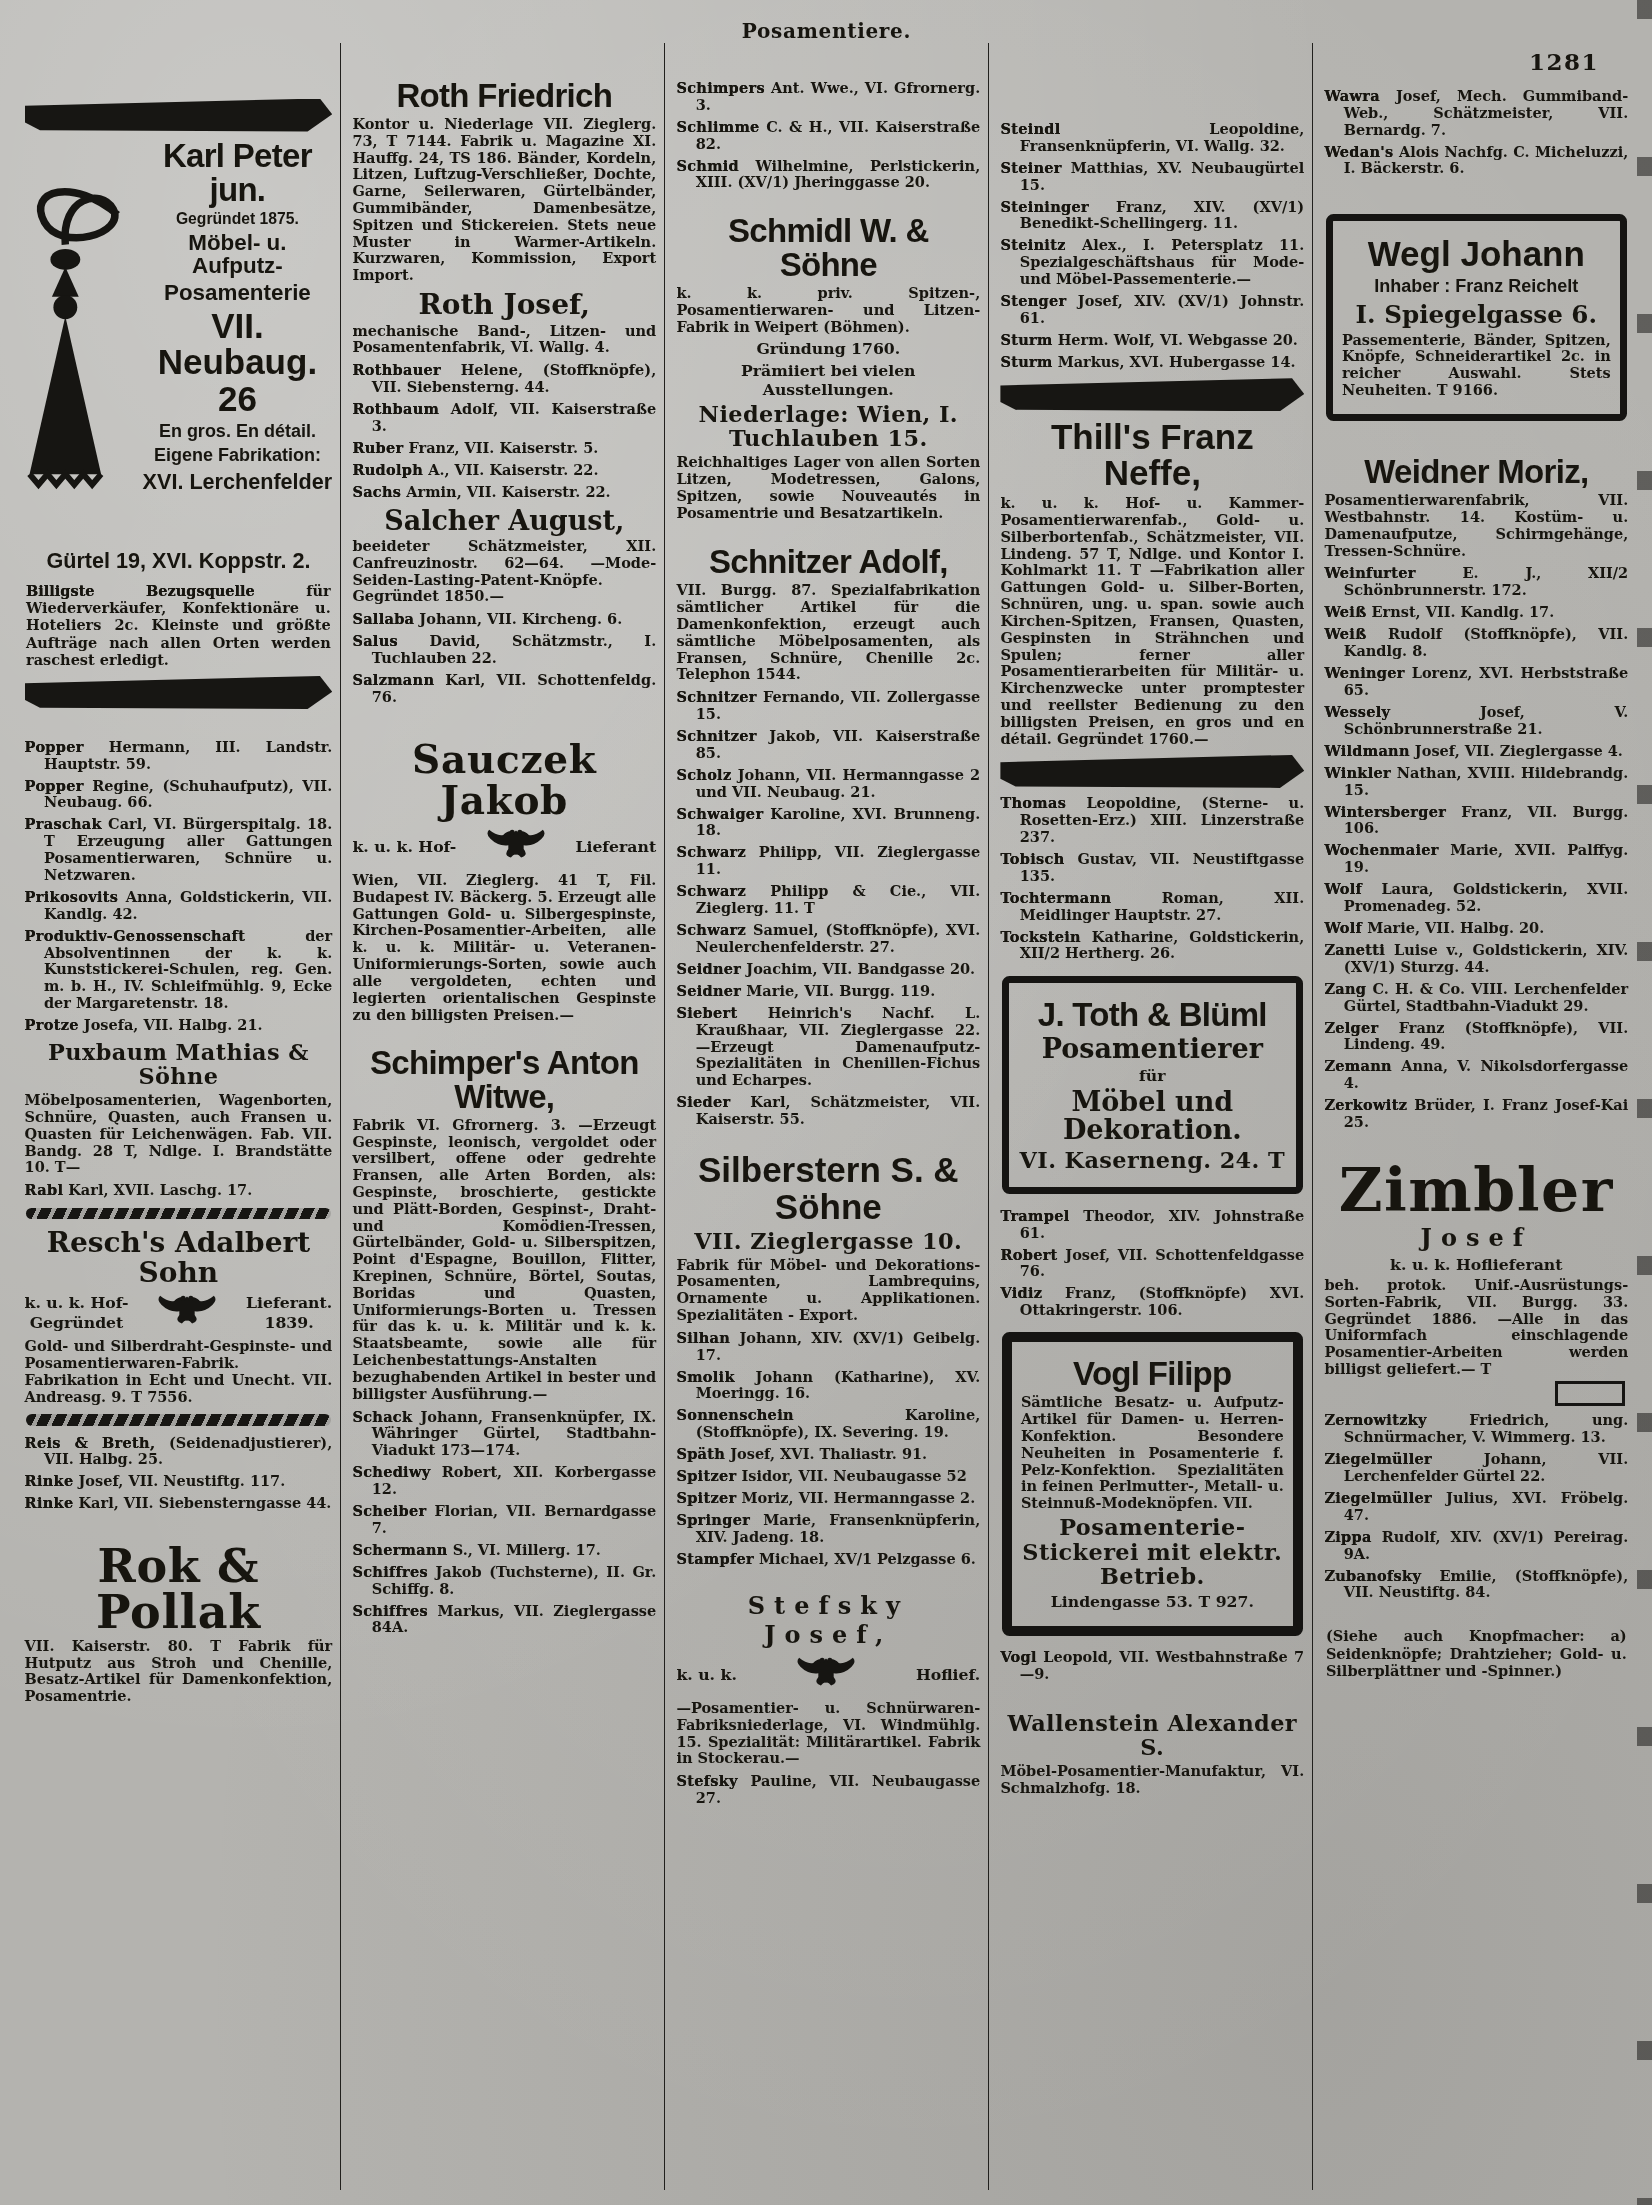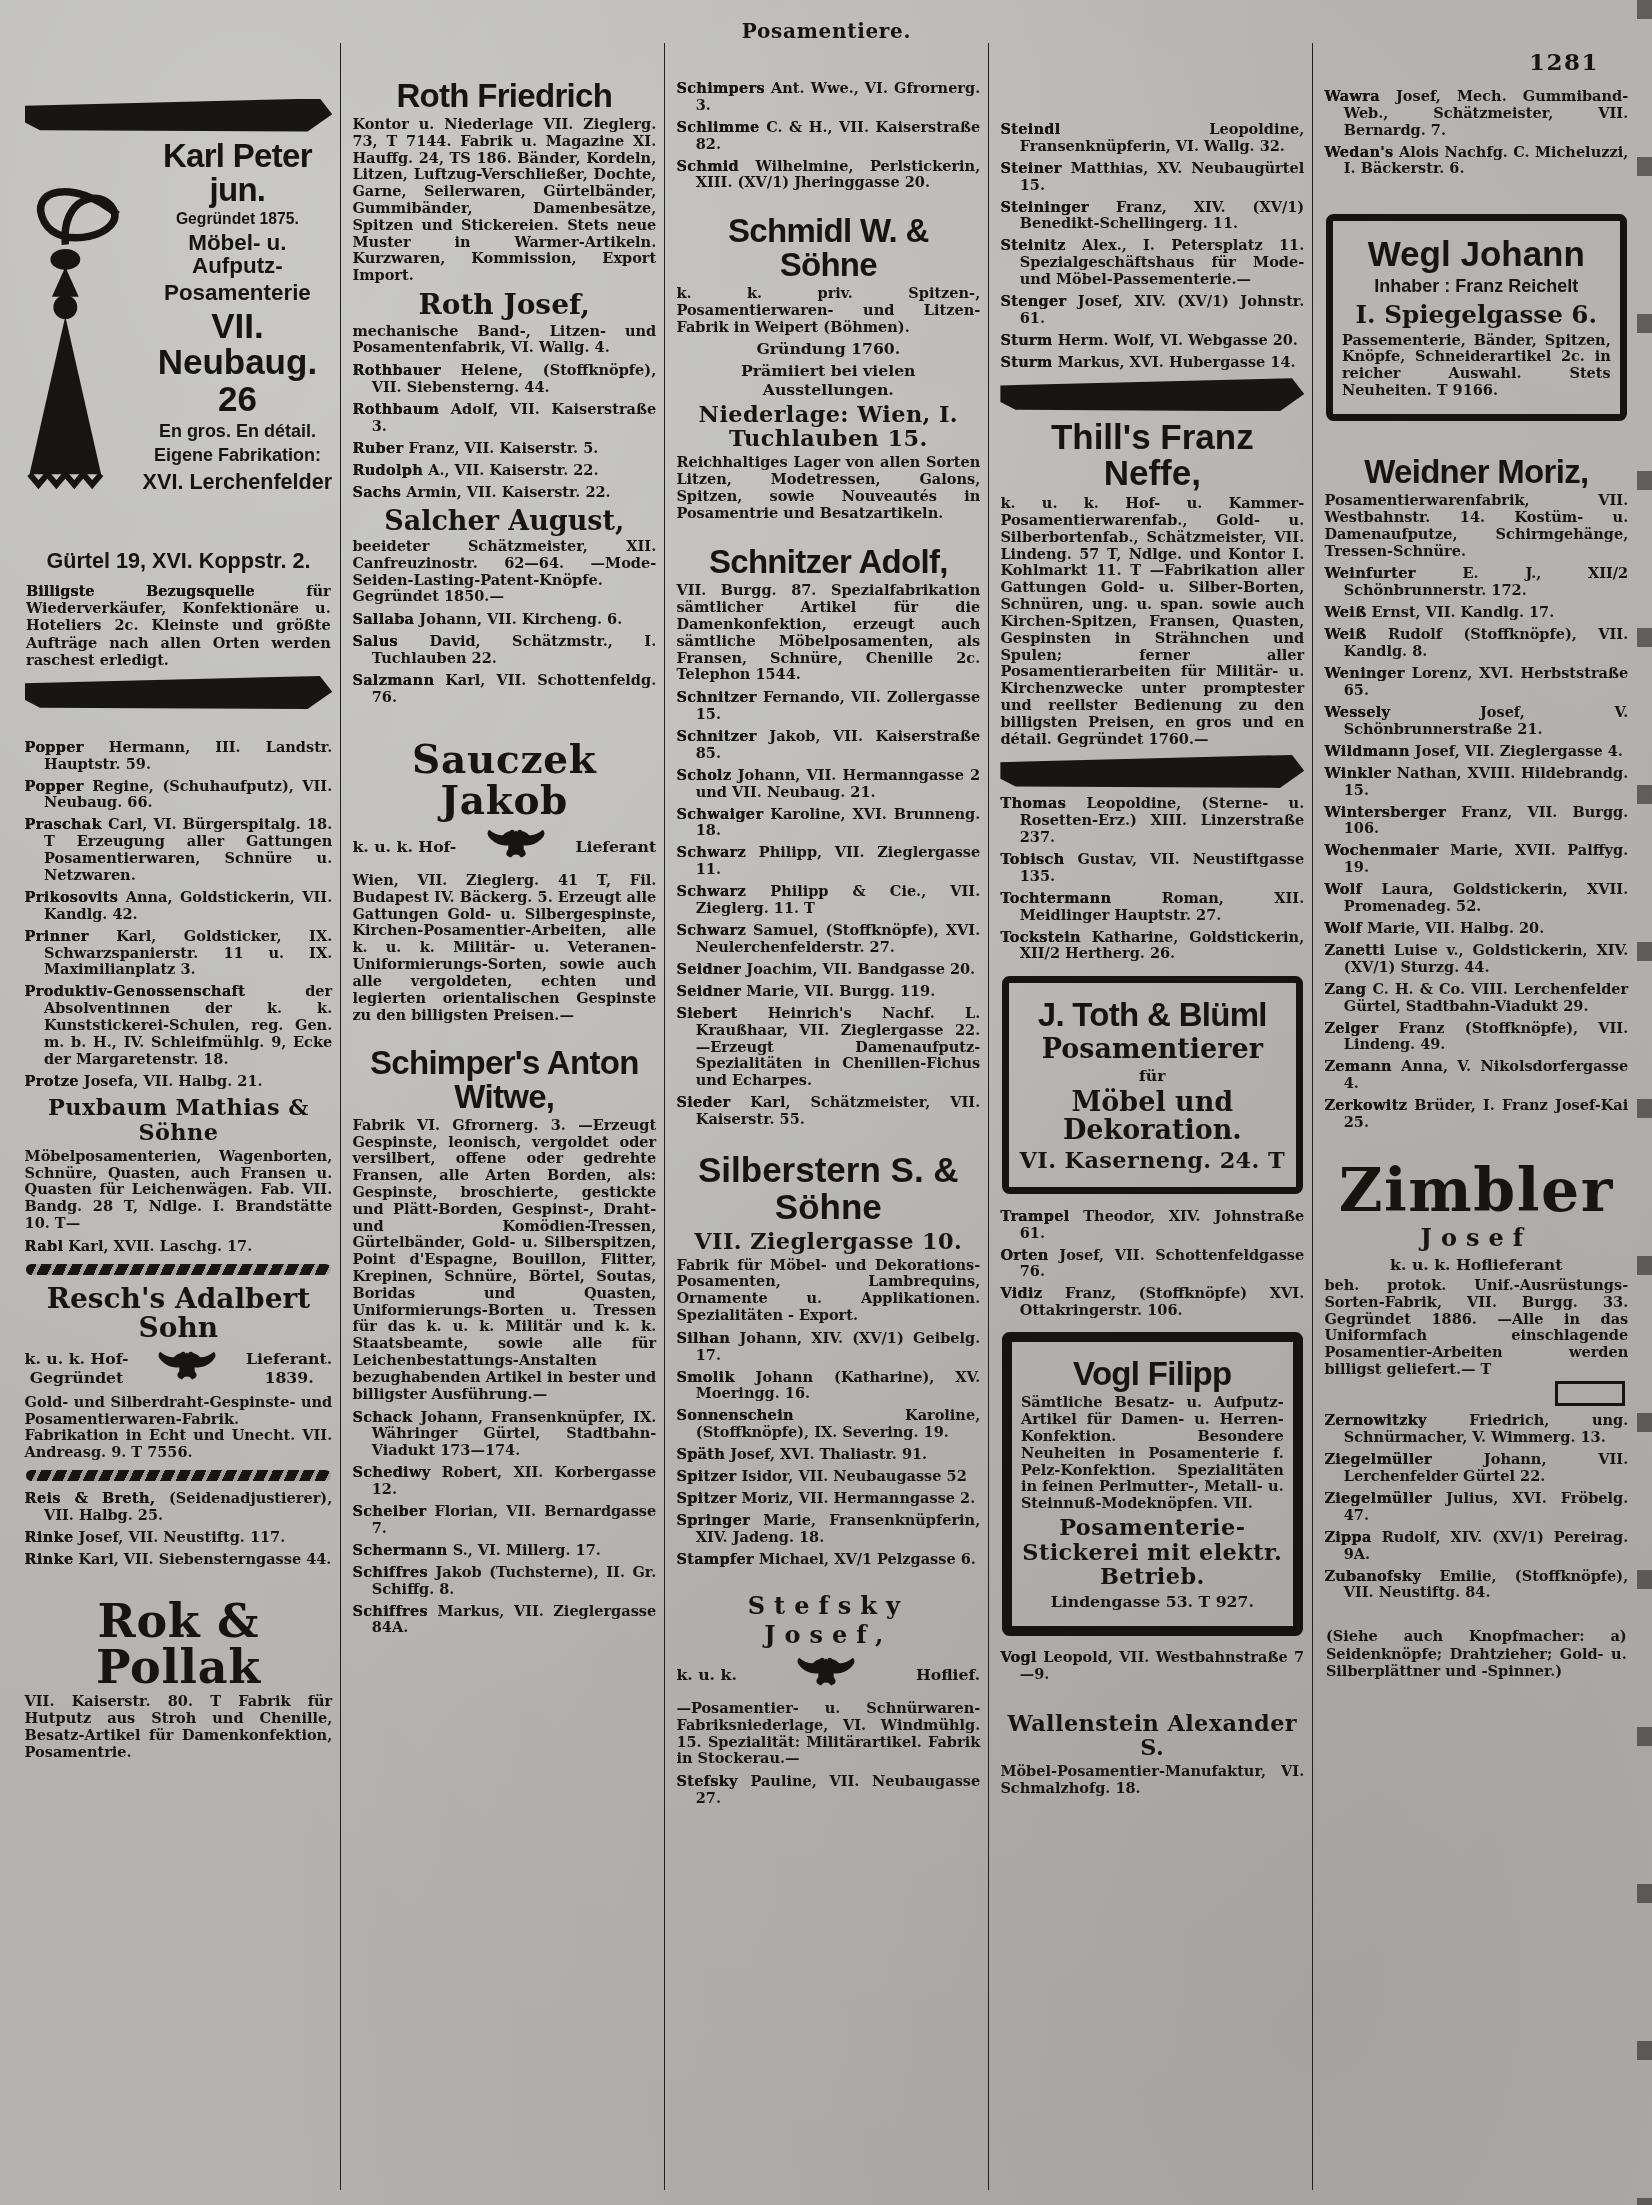--- a/index.html
+++ b/index.html
@@ -88,21 +88,20 @@
         <div class="ad">
           <div class="part p-addr2">Gürtel 19, XVI. Koppstr. 2.</div>
         </div>
         <p class="note"><b>Billigste Bezugsquelle</b> für Wiederverkäufer, Konfektionäre u. Hoteliers 2c. Kleinste und größte Aufträge nach allen Orten werden raschest erledigt.</p>
         <div class="bar"></div>
         <div class="gap" style="height: 22.4px;"></div>
         <p class="entry"><b>Popper</b> Hermann, III. Landstr. Hauptstr. 59.</p>
         <p class="entry"><b>Popper</b> Regine, (Schuhaufputz), VII. Neubaug. 66.</p>
         <p class="entry"><b>Praschak</b> Carl, VI. Bürgerspitalg. 18. T Erzeugung aller Gattungen Posamentierwaren, Schnüre u. Netzwaren.</p>
         <p class="entry"><b>Prikosovits</b> Anna, Goldstickerin, VII. Kandlg. 42.</p>
-        <p class="entry"><b>Prinner</b> Karl, Goldsticker, IX. Schwarzspanierstr. 11 u. IX. Maximilianplatz 3.</p>
         <p class="entry"><b>Produktiv-Genossenschaft</b> der Absolventinnen der k. k. Kunststickerei-Schulen, reg. Gen. m. b. H., IV. Schleifmühlg. 9, Ecke der Margaretenstr. 18.</p>
         <p class="entry"><b>Protze</b> Josefa, VII. Halbg. 21.</p>
         <div class="ad">
           <div class="part p-bl">Puxbaum Mathias &amp; Söhne</div>
           <div class="part p-body">Möbelposamenterien, Wagenborten, Schnüre, Quasten, auch Fransen u. Quasten für Leichenwägen. Fab. VII. Bandg. 28 T, Ndlge. I. Brandstätte 10. T—</div>
         </div>
         <p class="entry"><b>Rabl</b> Karl, XVII. Laschg. 17.</p>
         <div class="chain"></div>
         <div class="ad">
           <div class="part p-fat2">Resch's Adalbert Sohn</div>
@@ -269,21 +268,21 @@
         <p class="entry"><b>Tochtermann</b> Roman, XII. Meidlinger Hauptstr. 27.</p>
         <p class="entry"><b>Tockstein</b> Katharine, Goldstickerin, XII/2 Hertherg. 26.</p>
         <div class="ad boxed">
           <div class="part p-huge">J. Toth &amp; Blüml</div>
           <div class="part p-title2">Posamentierer</div>
           <div class="part p-center">für</div>
           <div class="part p-title2">Möbel und Dekoration.</div>
           <div class="part p-bl">VI. Kaserneng. 24. T</div>
         </div>
         <p class="entry"><b>Trampel</b> Theodor, XIV. Johnstraße 61.</p>
-        <p class="entry"><b>Orten</b> Josef, VII. Schottenfeldgasse 76.</p>
+        <p class="entry"><b>Robert</b> Josef, VII. Schottenfeldgasse 76.</p>
         <p class="entry"><b>Vidiz</b> Franz, (Stoffknöpfe) XVI. Ottakringerstr. 106.</p>
         <div class="ad boxed thick">
           <div class="part p-huge">Vogl Filipp</div>
           <div class="part p-body">Sämtliche Besatz- u. Aufputz-Artikel für Damen- u. Herren-Konfektion. Besondere Neuheiten in Posamenterie f. Pelz-Konfektion. Spezialitäten in feinen Perlmutter-, Metall- u. Steinnuß-Modeknöpfen. VII.</div>
           <div class="part p-bl">Posamenterie-Stickerei mit elektr. Betrieb.</div>
           <div class="part p-center">Lindengasse 53. T 927.</div>
         </div>
         <p class="entry"><b>Vogl</b> Leopold, VII. Westbahnstraße 7—9.</p>
         <div class="gap" style="height: 16.4px;"></div>
         <div class="ad">

